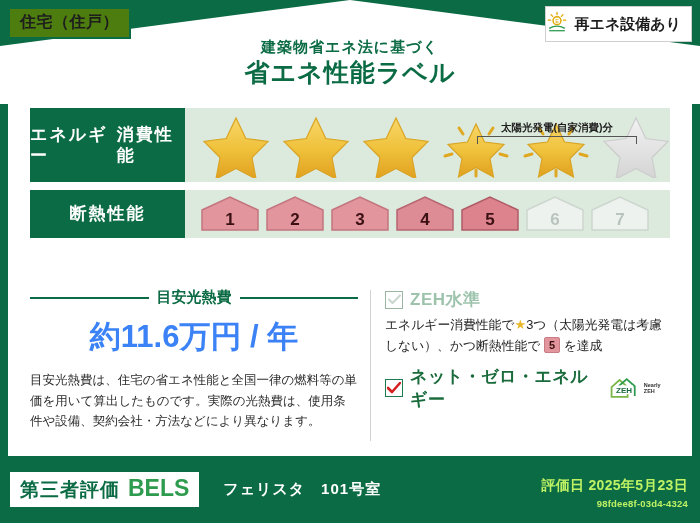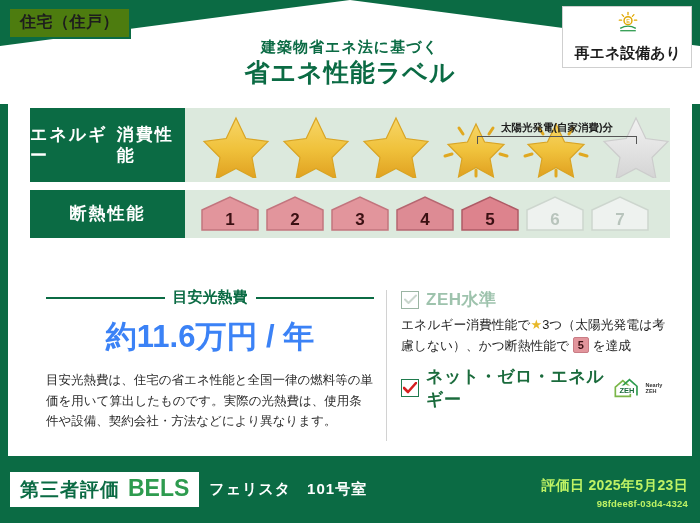--- a/index.html
+++ b/index.html
@@ -31,24 +31,23 @@
     border: 2px solid #0b6b44;
     padding: 3px 10px 4px 10px;
     font-size: 16px; font-weight: bold; color: #1d1d1d;
     letter-spacing: 0.5px;
     z-index: 6;
   }
   .badge-renew {
     position: absolute; right: 8px; top: 6px;
     background: #ffffff;
     border: 1px solid #cfcfcf;
-    padding: 4px 10px 4px 12px;
+    padding: 4px 10px 4px 0;
     display: flex; align-items: center; gap: 7px;
     z-index: 6;
-    flex-direction: column;
   }
   .badge-renew .txt { font-size: 15px; font-weight: bold; color: #1d1d1d; }
   .title-wrap {
     position: absolute; left: 0; top: 38px; width: 700px;
     text-align: center; z-index: 5;
   }
   .title-sub {
     font-size: 15px; font-weight: bold; color: #0b6b44;
     letter-spacing: 1px; line-height: 1.2;
   }
@@ -108,21 +107,21 @@
   }
   .house svg { position: absolute; left: 0; top: 0; }
   .house .num { position: relative; z-index: 2; }
   .house.on .num { color: #3b1013; }
   .house.off .num { color: #b8c4bc; }
   
   .lower {
     position: absolute; left: 22px; top: 192px; width: 640px; height: 155px;
     display: flex;
   }
-  .col-left { width: 340px; padding-right: 12px; margin-left: 16px; }
+  .col-left { width: 340px; padding-right: 12px; }
   .col-div { width: 1px; background: #d2d2d2; margin: 2px 10px 2px 0; }
   .col-right { flex: 1; padding-left: 4px; }
   .cost-head {
     display: flex; align-items: center; gap: 8px;
     color: #0b6b44; font-size: 15px; font-weight: bold;
     justify-content: center;
   }
   .cost-head .rule { flex: 1; height: 2px; background: #0b6b44; }
   .cost-amount {
     text-align: center; color: #3b82f6;
@@ -152,21 +151,21 @@
     border: 1px solid #c97c85; line-height: 14px; vertical-align: 1px;
   }
   .zeh-logo { display: inline-flex; align-items: center; gap: 2px; vertical-align: -6px; }
   
   .footer {
     position: absolute; left: 0; bottom: 0; width: 700px; height: 62px;
     background: #0b6b44;
   }
   .footer-left {
     position: absolute; left: 10px; top: 11px;
-    display: flex; align-items: center; gap: 10px;
+    display: flex; align-items: center; gap: 24px;
   }
   .bels-box {
     background: #ffffff; padding: 3px 10px 4px 10px;
     display: flex; align-items: baseline; gap: 8px;
   }
   .bels-box .jp { font-size: 19px; font-weight: bold; color: #0b6b44; letter-spacing: 1px; }
   .bels-box .en { font-size: 23px; font-weight: bold; color: #2e9b4f; letter-spacing: 0px; }
   .bldg-name { color: #ffffff; font-size: 15px; font-weight: bold; letter-spacing: 1px; }
   .footer-right {
     position: absolute; right: 12px; top: 16px; text-align: right; color: #bef264;

